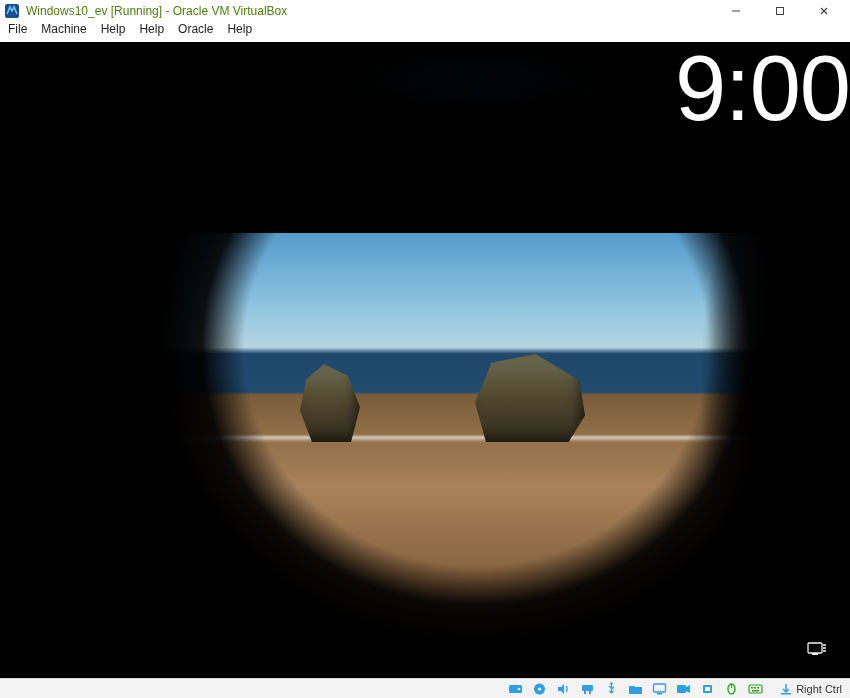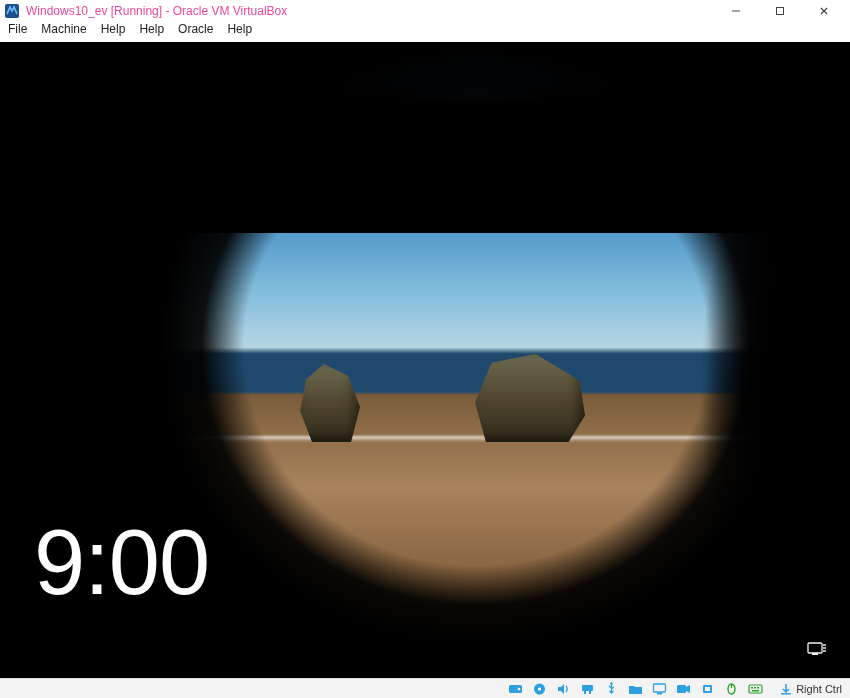--- a/index.html
+++ b/index.html
@@ -11,21 +11,21 @@
     overflow: hidden;
     position: relative;
   }
   
   .vb-titlebar {
     height: 22px;
     display: flex;
     align-items: center;
     padding: 0 4px;
     font-size: 12px;
-    color: #ec4899;
+    color: #4d7c0f;
     background: #fff;
   }
   .vb-titlebar .app-icon {
     width: 16px; height: 16px; margin-right: 6px;
     display: inline-flex; align-items: center; justify-content: center;
   }
   .vb-titlebar .title { flex: 0 0 auto; }
   .vb-titlebar .spacer { flex: 1 1 auto; }
   .win-btn {
     width: 44px; height: 22px;
@@ -108,21 +108,21 @@
     clip-path: polygon(10% 0%, 85% 0%, 70% 100%, 25% 100%); }
   
   .surf {
     position: absolute; left: 18%; right: 10%; top: 394px; height: 6px;
     background: linear-gradient(to bottom, rgba(255,255,255,.85), rgba(255,255,255,0));
     filter: blur(1px);
   }
   
   .lock-overlay {
     position: absolute; inset: 0;
-    display: flex; flex-direction: column; justify-content: flex-end;
+    display: flex; justify-content: flex-end;
     padding: 0 0 70px 34px;
     color: #fff;
     text-shadow: 0 1px 4px rgba(0,0,0,.6);
   }
   .lock-time {
     font-size: 92px;
     font-weight: 200;
     line-height: 1;
     letter-spacing: -1px;
   }

